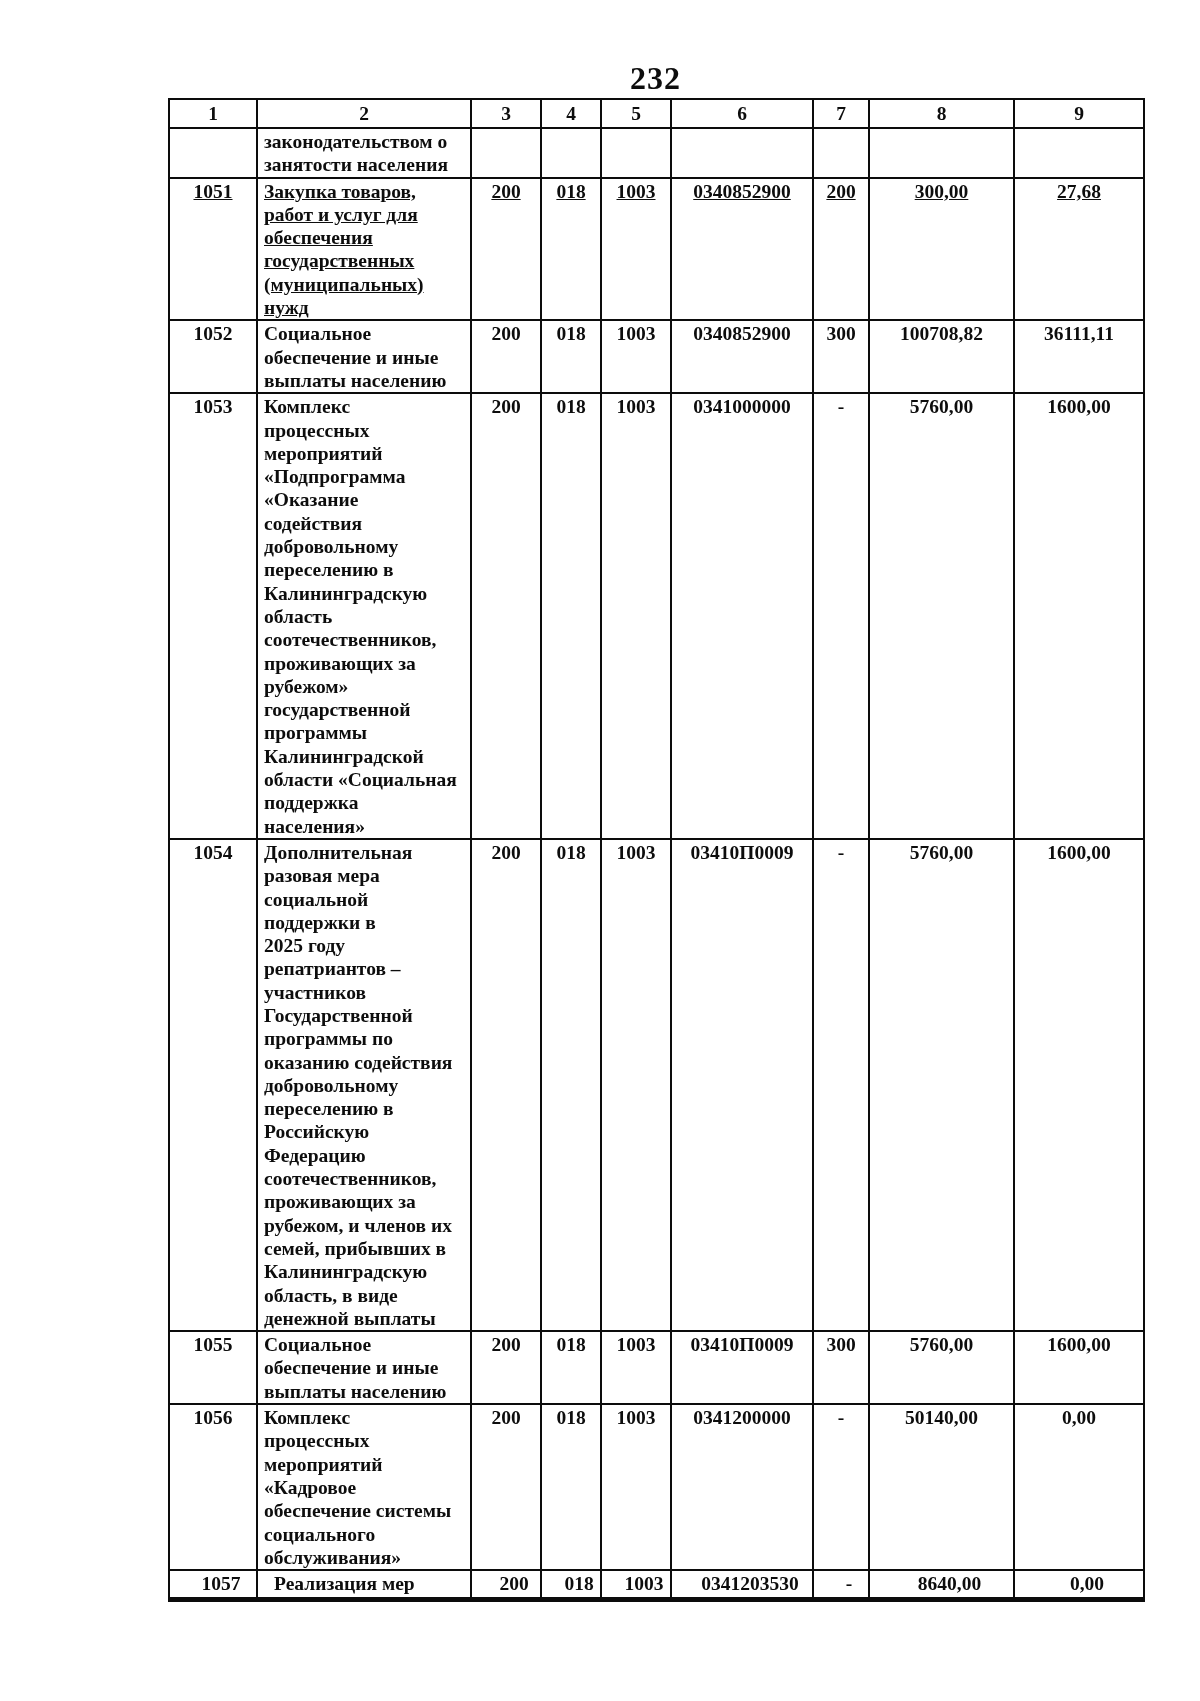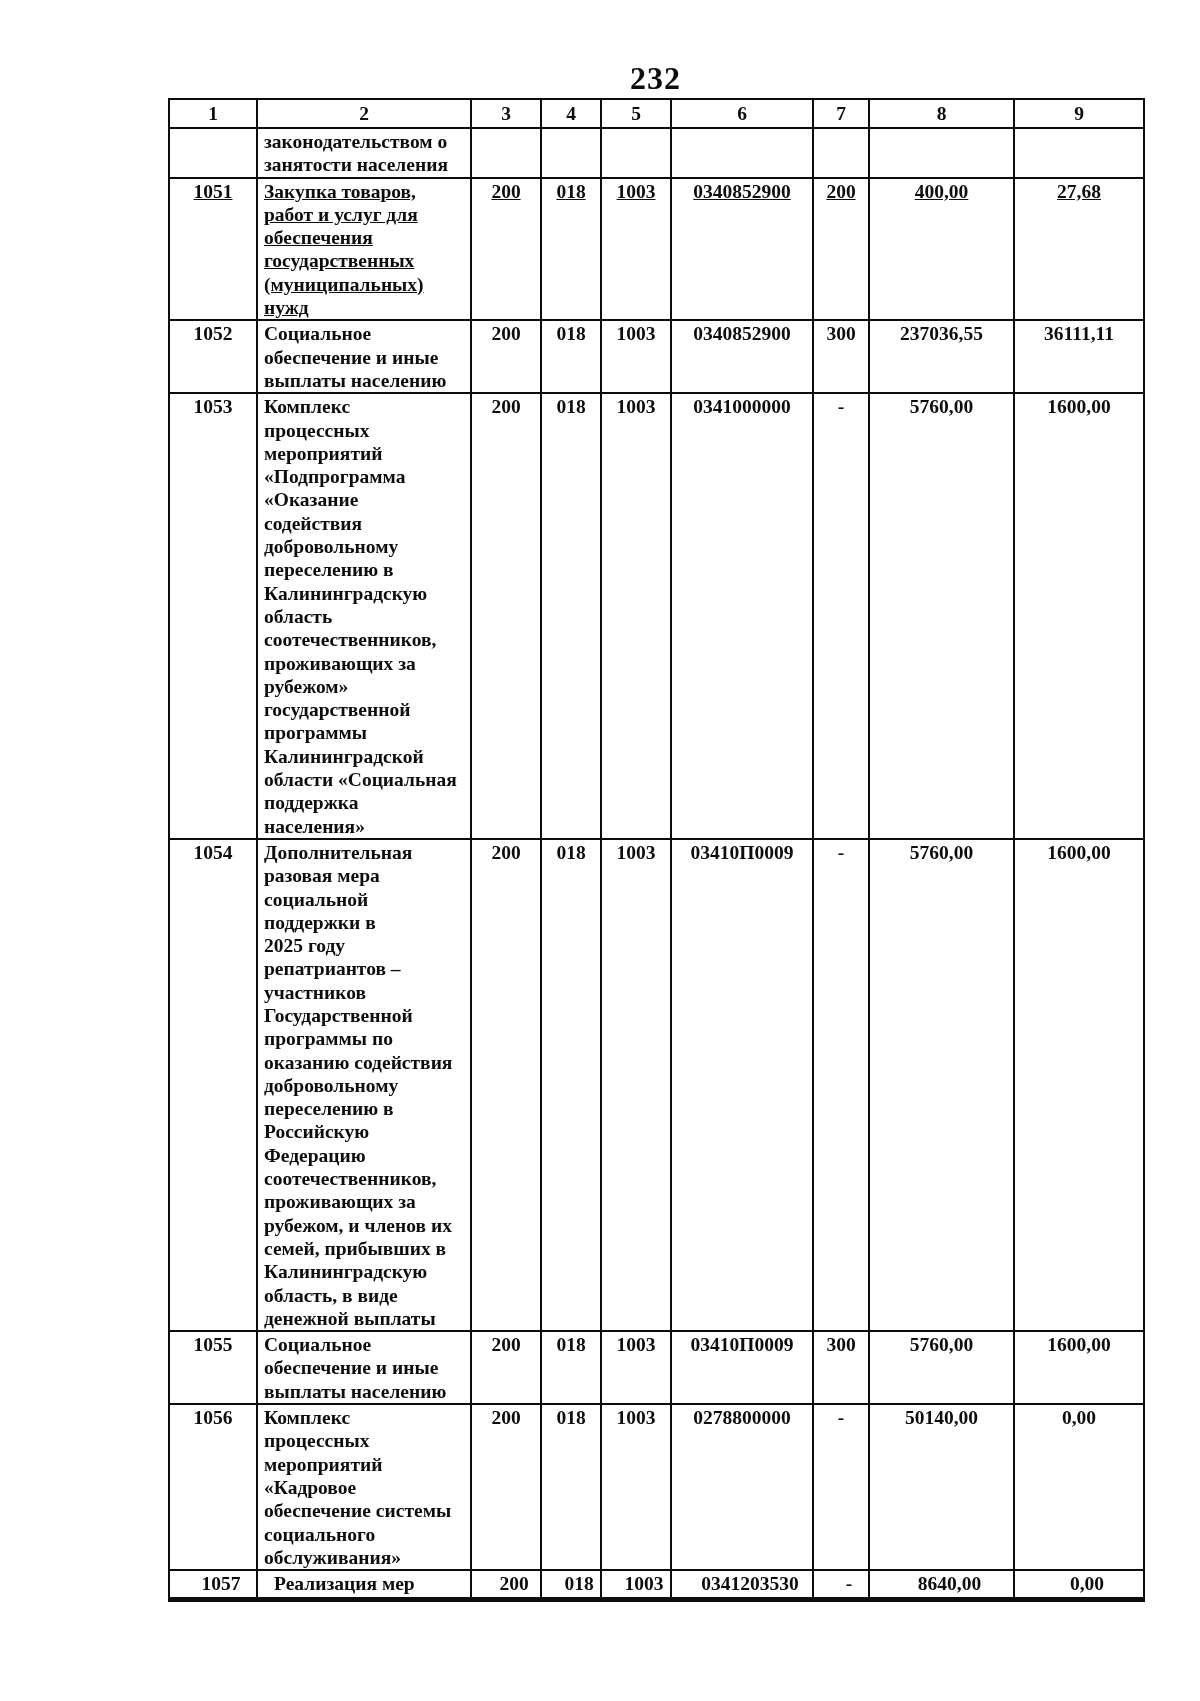--- a/index.html
+++ b/index.html
@@ -125,34 +125,34 @@
 работ и услуг для
 обеспечения
 государственных
 (муниципальных)
 нужд</td>
         <td class="c-val">200</td>
         <td class="c-val">018</td>
         <td class="c-val">1003</td>
         <td class="c-val">0340852900</td>
         <td class="c-val">200</td>
-        <td class="c-val">400,00</td>
+        <td class="c-val">300,00</td>
         <td class="c-val">27,68</td>
       </tr>
       <tr>
         <td class="c-val">1052</td>
         <td class="c-name">Социальное
 обеспечение и иные
 выплаты населению</td>
         <td class="c-val">200</td>
         <td class="c-val">018</td>
         <td class="c-val">1003</td>
         <td class="c-val">0340852900</td>
         <td class="c-val">300</td>
-        <td class="c-val">237036,55</td>
+        <td class="c-val">100708,82</td>
         <td class="c-val">36111,11</td>
       </tr>
       <tr>
         <td class="c-val">1053</td>
         <td class="c-name">Комплекс
 процессных
 мероприятий
 «Подпрограмма
 «Оказание
 содействия
@@ -226,21 +226,21 @@
         <td class="c-name">Комплекс
 процессных
 мероприятий
 «Кадровое
 обеспечение системы
 социального
 обслуживания»</td>
         <td class="c-val">200</td>
         <td class="c-val">018</td>
         <td class="c-val">1003</td>
-        <td class="c-val">0278800000</td>
+        <td class="c-val">0341200000</td>
         <td class="c-val">-</td>
         <td class="c-val">50140,00</td>
         <td class="c-val">0,00</td>
       </tr>
       <tr>
         <td class="c-val">1057</td>
         <td class="c-name">Реализация мер</td>
         <td class="c-val">200</td>
         <td class="c-val">018</td>
         <td class="c-val">1003</td>

